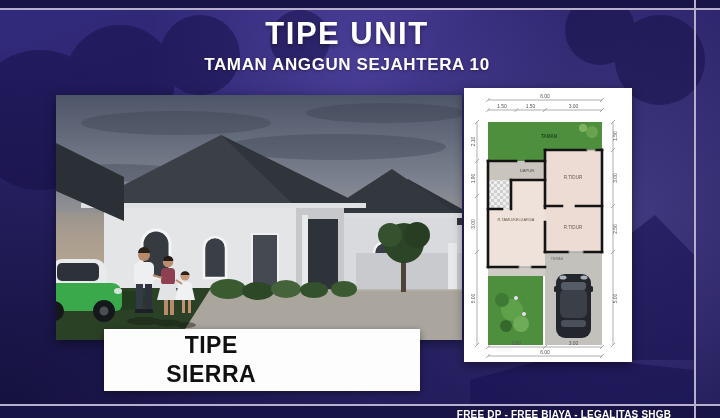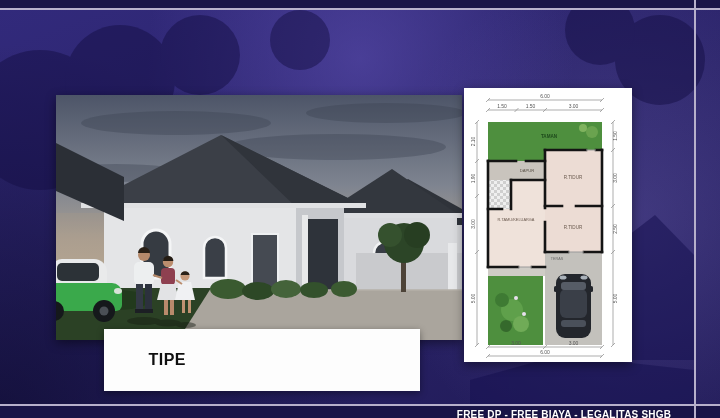--- a/index.html
+++ b/index.html
@@ -32,21 +32,21 @@
     text-shadow:0 1px 3px rgba(0,0,0,.35);
   }
 
   .photo{position:absolute;left:56px;top:95px;width:406px;height:245px;box-shadow:0 3px 10px rgba(0,0,0,.45);}
   .photo svg{display:block;}
 
   .info-box{
     position:absolute;left:104px;top:329px;width:316px;height:62px;background:#fdfdfd;
     display:flex;align-items:center;box-shadow:0 2px 7px rgba(0,0,0,.4);color:#101010;
   }
-  .info-box .col-type{width:40%;text-align:center;font-weight:800;line-height:1.25;font-size:16px;letter-spacing:.5px;}
+  .info-box .col-type{width:40%;text-align:center;font-weight:800;line-height:1.25;font-size:23px;letter-spacing:.5px;margin-left:44px;}
   .info-box .col-spec{width:60%;text-align:center;font-weight:800;line-height:1.38;font-size:18px;letter-spacing:.3px;}
 
   .floorplan{
     position:absolute;left:464px;top:88px;width:168px;height:274px;background:#ffffff;
     box-shadow:0 3px 10px rgba(0,0,0,.45);
   }
   .floorplan svg{display:block;}
 
   .promo{
     position:absolute;left:436px;top:373px;width:256px;text-align:center;color:#ffffff;
@@ -72,20 +72,24 @@
       <polygon points="470,380 560,355 694,370 694,404 470,404"></polygon>
     </g>
   </svg>
 
   <div class="edge-band top"></div>
   <div class="edge-band bottom"></div>
   <div class="frame-line h-top"></div>
   <div class="frame-line h-bottom"></div>
   <div class="frame-line v-right"></div>
 
+  <div class="header">
+    <div class="title">TIPE UNIT</div>
+    <div class="subtitle">TAMAN ANGGUN SEJAHTERA 10</div>
+  </div>
 
   <div class="photo">
     <svg width="406" height="245" viewBox="0 0 406 245">
       <defs>
         <linearGradient id="sky" x1="0" y1="0" x2="0" y2="1">
           <stop offset="0%" stop-color="#4d5568"></stop>
           <stop offset="45%" stop-color="#7e8490"></stop>
           <stop offset="72%" stop-color="#a89e92"></stop>
           <stop offset="100%" stop-color="#b8a995"></stop>
         </linearGradient>
@@ -310,18 +314,19 @@
         <text transform="translate(152.5,90) rotate(-90)">3.00</text>
         <text transform="translate(152.5,141) rotate(-90)">2.50</text>
         <text transform="translate(152.5,210.5) rotate(-90)">5.00</text>
       </g>
     </svg>
   </div>
 
   <div class="info-box">
     <div class="col-type">
       <div>TIPE</div>
+      <div>SIERRA</div>
     </div>
   </div>
 
   <div class="promo">FREE DP - FREE BIAYA - LEGALITAS SHGB</div>
 
 </div>
 
 </body></html>

